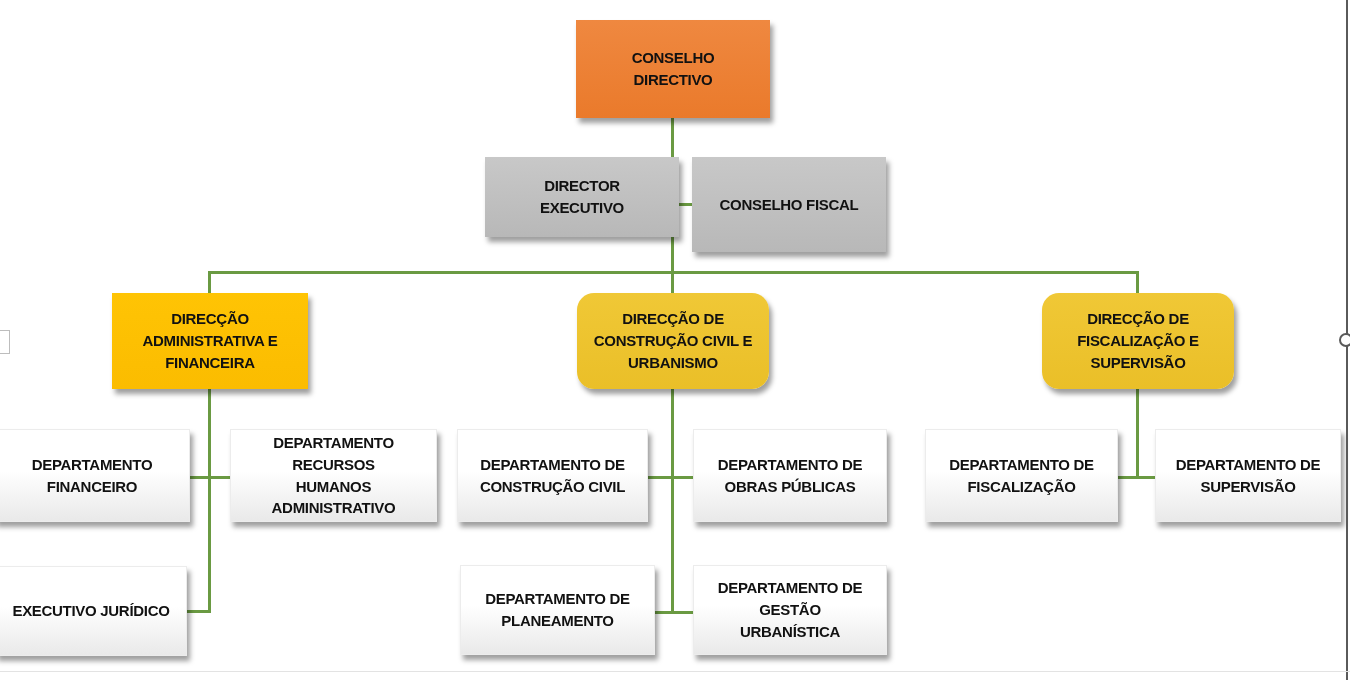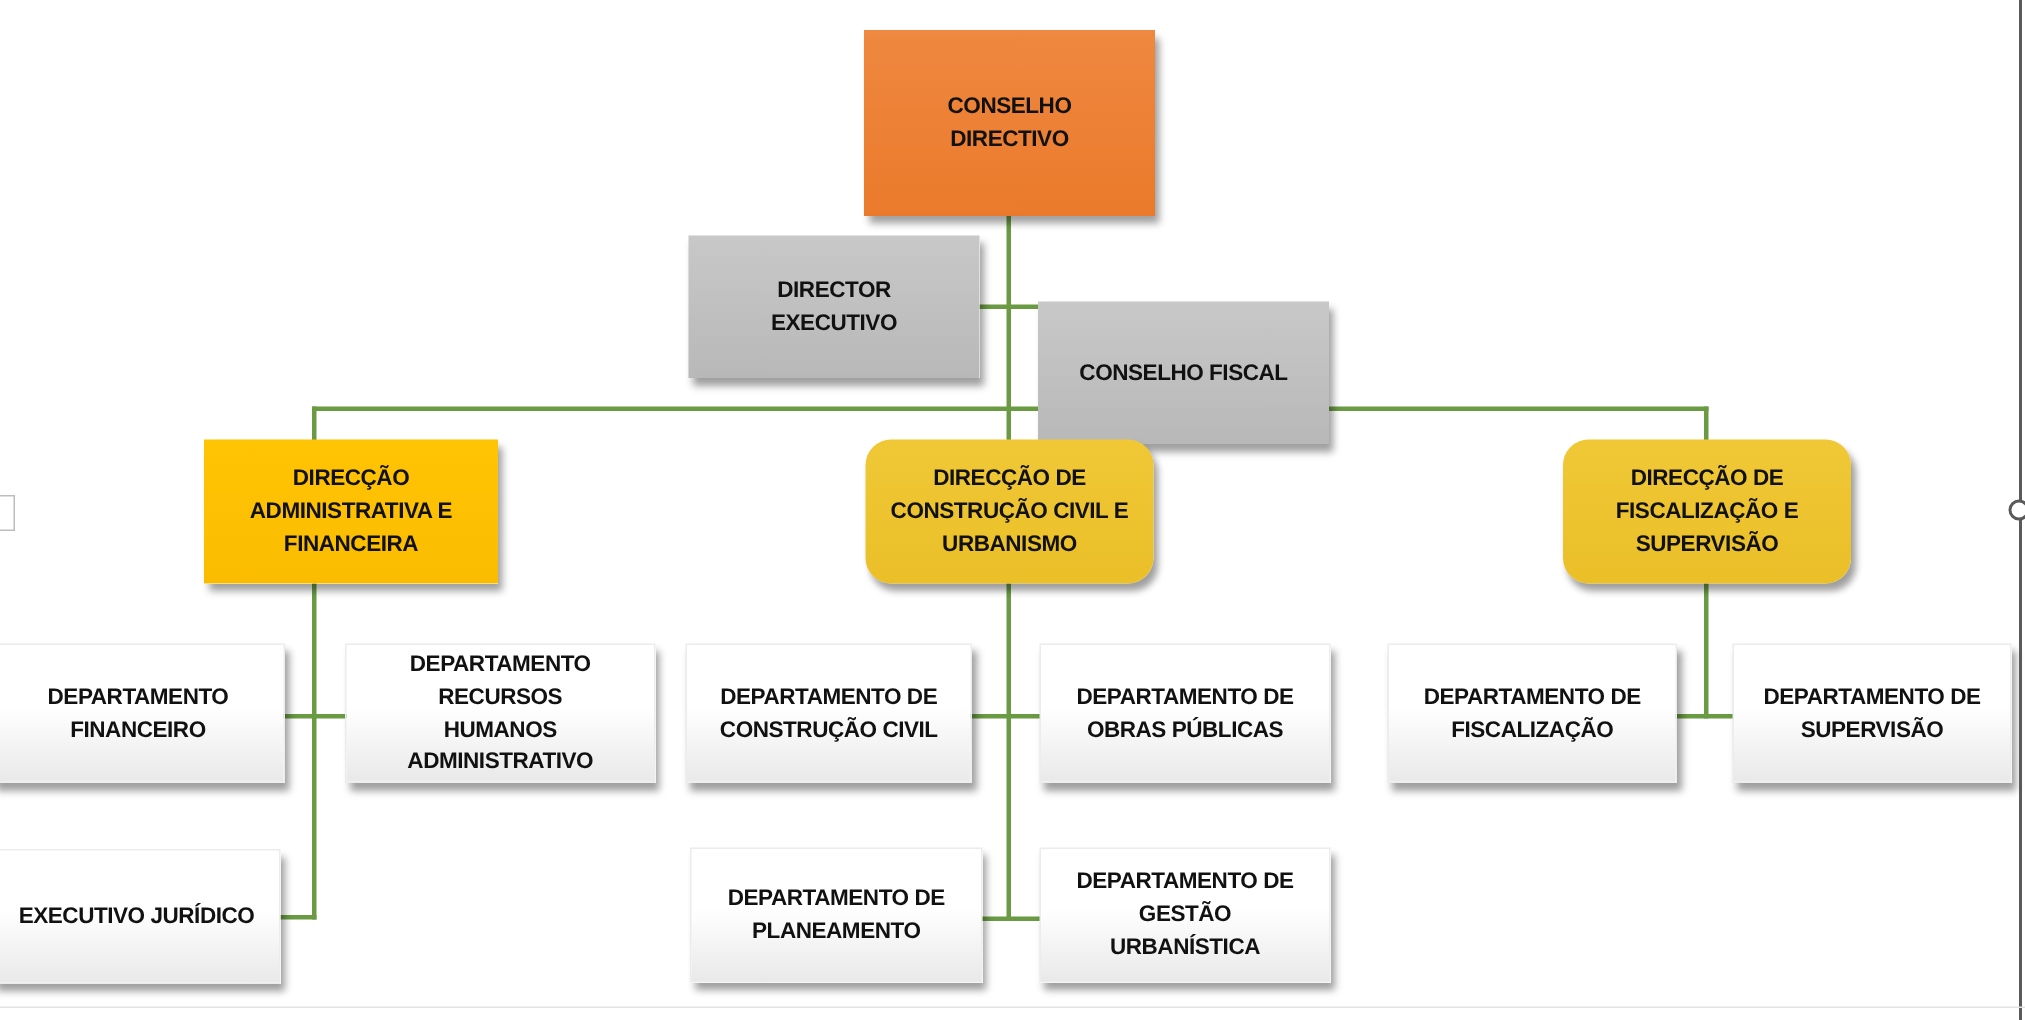--- a/index.html
+++ b/index.html
@@ -23,21 +23,21 @@
     font-size:15px;
     line-height:1.45;
     letter-spacing:-0.3px;
     color:#111;
     white-space:pre-line;
     padding:0 4px;box-sizing:border-box;
     box-shadow:3px 5px 5px rgba(0,0,0,0.38);
   }
   .orange{background:linear-gradient(180deg,#EF8840 0%,#EA7A2B 100%);}
   .gray{background:linear-gradient(180deg,#C8C8C8 0%,#B8B8B8 100%);}
-  .yellow-bright{background:linear-gradient(180deg,#FFC404 0%,#FBBC00 100%);margin-left:24px;}
+  .yellow-bright{background:linear-gradient(180deg,#FFC404 0%,#FBBC00 100%);}
   .yellow{background:linear-gradient(180deg,#F0C836 0%,#EABF28 100%);border-radius:17px;}
   .white{background:linear-gradient(180deg,#FFFFFF 45%,#E9E9E9 100%);border:1px solid #ECECEC;}
   
   .cutoff-shape{
     position:absolute;left:-9px;top:330px;width:17px;height:22px;
     background:#fff;border:1px solid #BDBDBD;
   }
   .page-edge{position:absolute;left:1346px;top:0;width:2px;height:680px;background:#5A5A5A;}
   .handle{
     position:absolute;left:1339px;top:333px;width:14px;height:14px;
@@ -60,30 +60,30 @@
   <div class="line h" style="left:189px;top:476px;width:43px;"></div>
   <div class="line h" style="left:187px;top:610px;width:24px;"></div>
 
   <div class="line v" style="left:671px;top:389px;height:225px;"></div>
   <div class="line h" style="left:647px;top:476px;width:47px;"></div>
   <div class="line h" style="left:654px;top:611px;width:40px;"></div>
 
   <div class="line v" style="left:1136px;top:389px;height:90px;"></div>
   <div class="line h" style="left:1117px;top:476px;width:39px;"></div>
 
-  <div class="node orange" style="left:576px;top:20px;width:194px;height:124px;">
+  <div class="node orange" style="left:576px;top:20px;width:194px;height:98px;">
     <span>CONSELHO
 DIRECTIVO</span>
   </div>
 
-  <div class="node gray" style="left:459px;top:157px;width:194px;height:95px;">
+  <div class="node gray" style="left:485px;top:157px;width:194px;height:80px;">
     <span>DIRECTOR
 EXECUTIVO</span>
   </div>
-  <div class="node gray" style="left:692px;top:157px;width:194px;height:95px;margin-top:44px;">
+  <div class="node gray" style="left:692px;top:157px;width:194px;height:95px;">
     <span>CONSELHO FISCAL</span>
   </div>
 
   <div class="node yellow-bright" style="left:112px;top:293px;width:196px;height:96px;">
     <span>DIRECÇÃO
 ADMINISTRATIVA E
 FINANCEIRA</span>
   </div>
   <div class="node yellow" style="left:577px;top:293px;width:192px;height:96px;">
     <span>DIRECÇÃO DE

